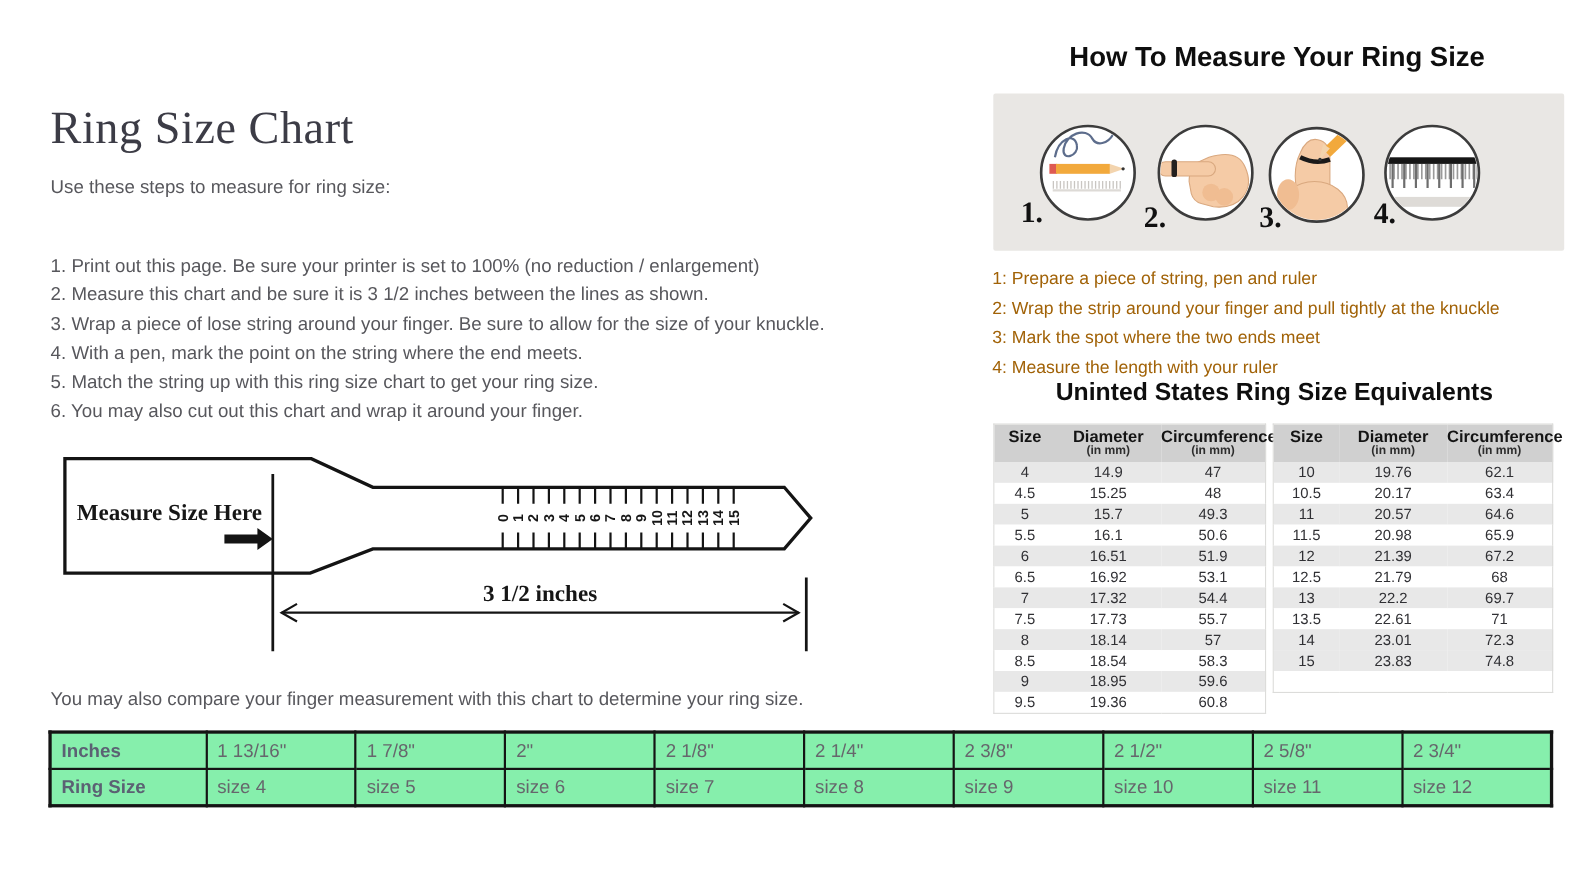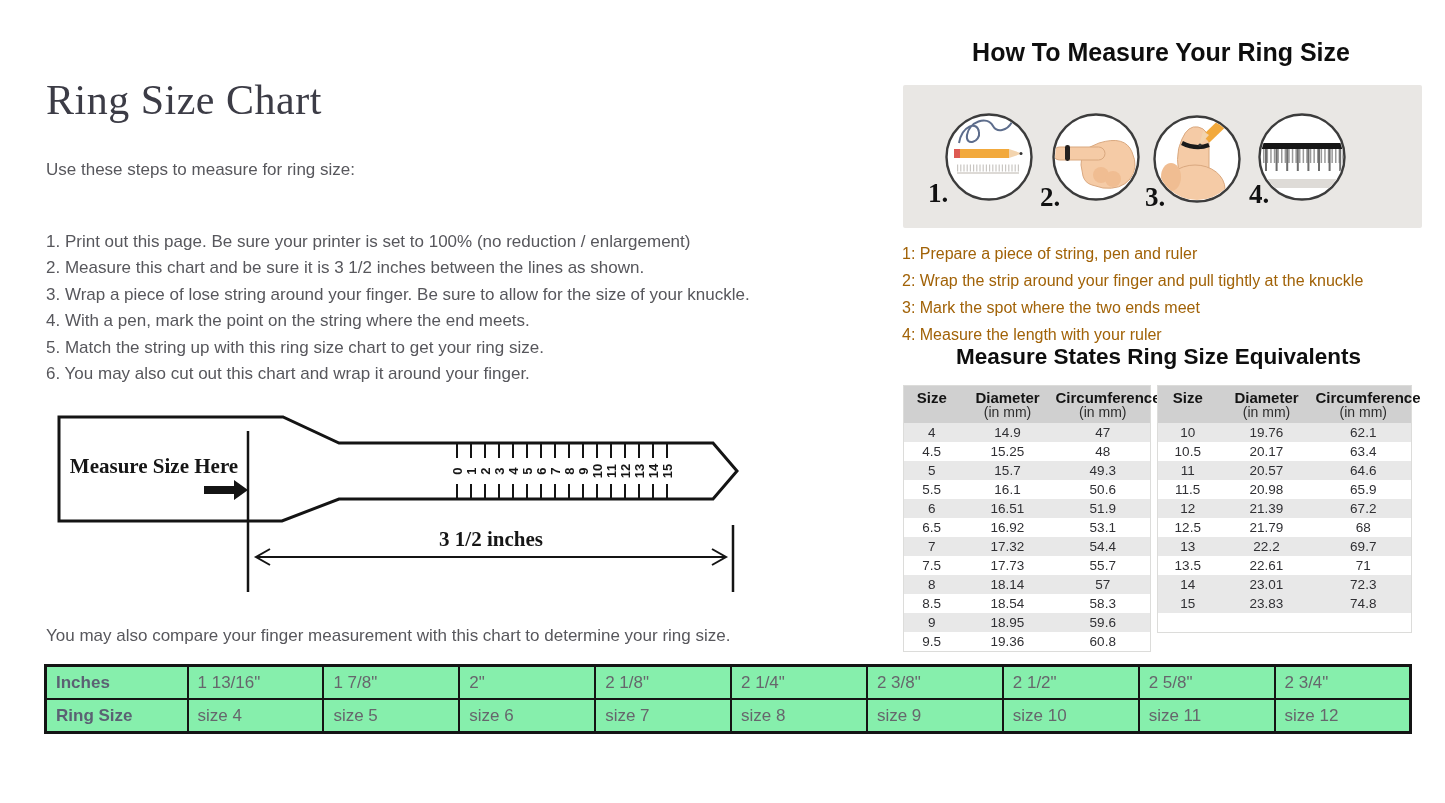--- a/index.html
+++ b/index.html
@@ -3,21 +3,21 @@
 <meta charset="utf-8">
 <style>
   html,body{margin:0;padding:0;}
   body{
     width:1445px;height:803px;background:#ffffff;position:relative;overflow:hidden;
     font-family:"Liberation Sans", sans-serif;
   }
   .abs{position:absolute;}
 
   
-  #page-title{left:46px;top:76px;font-family:"Liberation Serif", serif;font-size:42px;
+  #page-title{left:46px;top:93px;font-family:"Liberation Serif", serif;font-size:42px;
     color:#3c3c46;font-weight:400;letter-spacing:.5px;}
   #intro-line{left:46px;top:160px;font-size:17px;color:#57575c;}
   #steps-list{left:46px;top:209px;font-size:17px;color:#57575c;margin-top:20px;}
   #steps-list .step{line-height:26.4px;}
   #compare-line{left:46px;top:626px;font-size:17px;color:#57575c;}
 
   
   #sizer-wrap{left:44px;top:410px;width:700px;height:192px;}
   .sizer-serif{font-family:"Liberation Serif", serif;font-weight:700;fill:#161616;}
   .tick-num{font-family:"Liberation Sans", sans-serif;font-weight:700;font-size:13px;fill:#161616;}
@@ -29,21 +29,21 @@
   #right-steps .rstep{line-height:27px;}
   #equiv-title{left:900px;top:344px;width:517px;text-align:center;font-size:22.5px;font-weight:700;color:#0e0e0e;}
 
   
   .size-table{position:absolute;top:385px;border-collapse:collapse;table-layout:fixed;
     font-size:13.5px;color:#303034;text-align:center;border:1px solid #dcdcda;}
   #size-table-left{left:903px;width:247px;}
   #size-table-right{left:1157px;width:254px;}
   .size-table th{background:#d0d0d0;color:#141414;font-weight:700;padding:4px 0 3px;line-height:1.02;vertical-align:top;margin-left:36px;}
   .size-table .h-main{font-size:15px;}
-  .size-table .h-unit{font-size:14px;font-weight:400;color:#2d2d2d;}
+  .size-table .h-unit{font-size:11px;font-weight:700;color:#2d2d2d;}
   .size-table td{height:19px;padding:0;background:#ffffff;}
   .size-table tr.alt td{background:#e8e8e8;}
 
   
   #bottom-table{position:absolute;left:44px;top:664px;width:1368px;border-collapse:collapse;
     table-layout:fixed;border:3px solid #141414;}
   #bottom-table td{border:2px solid #141414;height:31px;font-size:17px;color:#66666c;
     padding:0 4px 0 9px;vertical-align:middle;background:#86efac;white-space:nowrap;}
   #bottom-table td.lbl{font-weight:700;color:#5b6173;}
 </style>
@@ -196,21 +196,21 @@
   </svg>
 </div>
 
 <div class="abs" id="right-steps">
     <div class="rstep">1: Prepare a piece of string, pen and ruler</div>
     <div class="rstep">2: Wrap the strip around your finger and pull tightly at the knuckle</div>
     <div class="rstep">3: Mark the spot where the two ends meet</div>
     <div class="rstep">4: Measure the length with your ruler</div>
   </div>
 
-<div class="abs" id="equiv-title">Measure States Ring Size Equivalents</div>
+<div class="abs" id="equiv-title">Uninted States Ring Size Equivalents</div>
 
 <table class="size-table" id="size-table-left">
   <colgroup>
       <col style="width:56px">
       <col style="width:96px">
       <col style="width:95px">
     </colgroup>
   <thead>
     <tr>
       <th>

